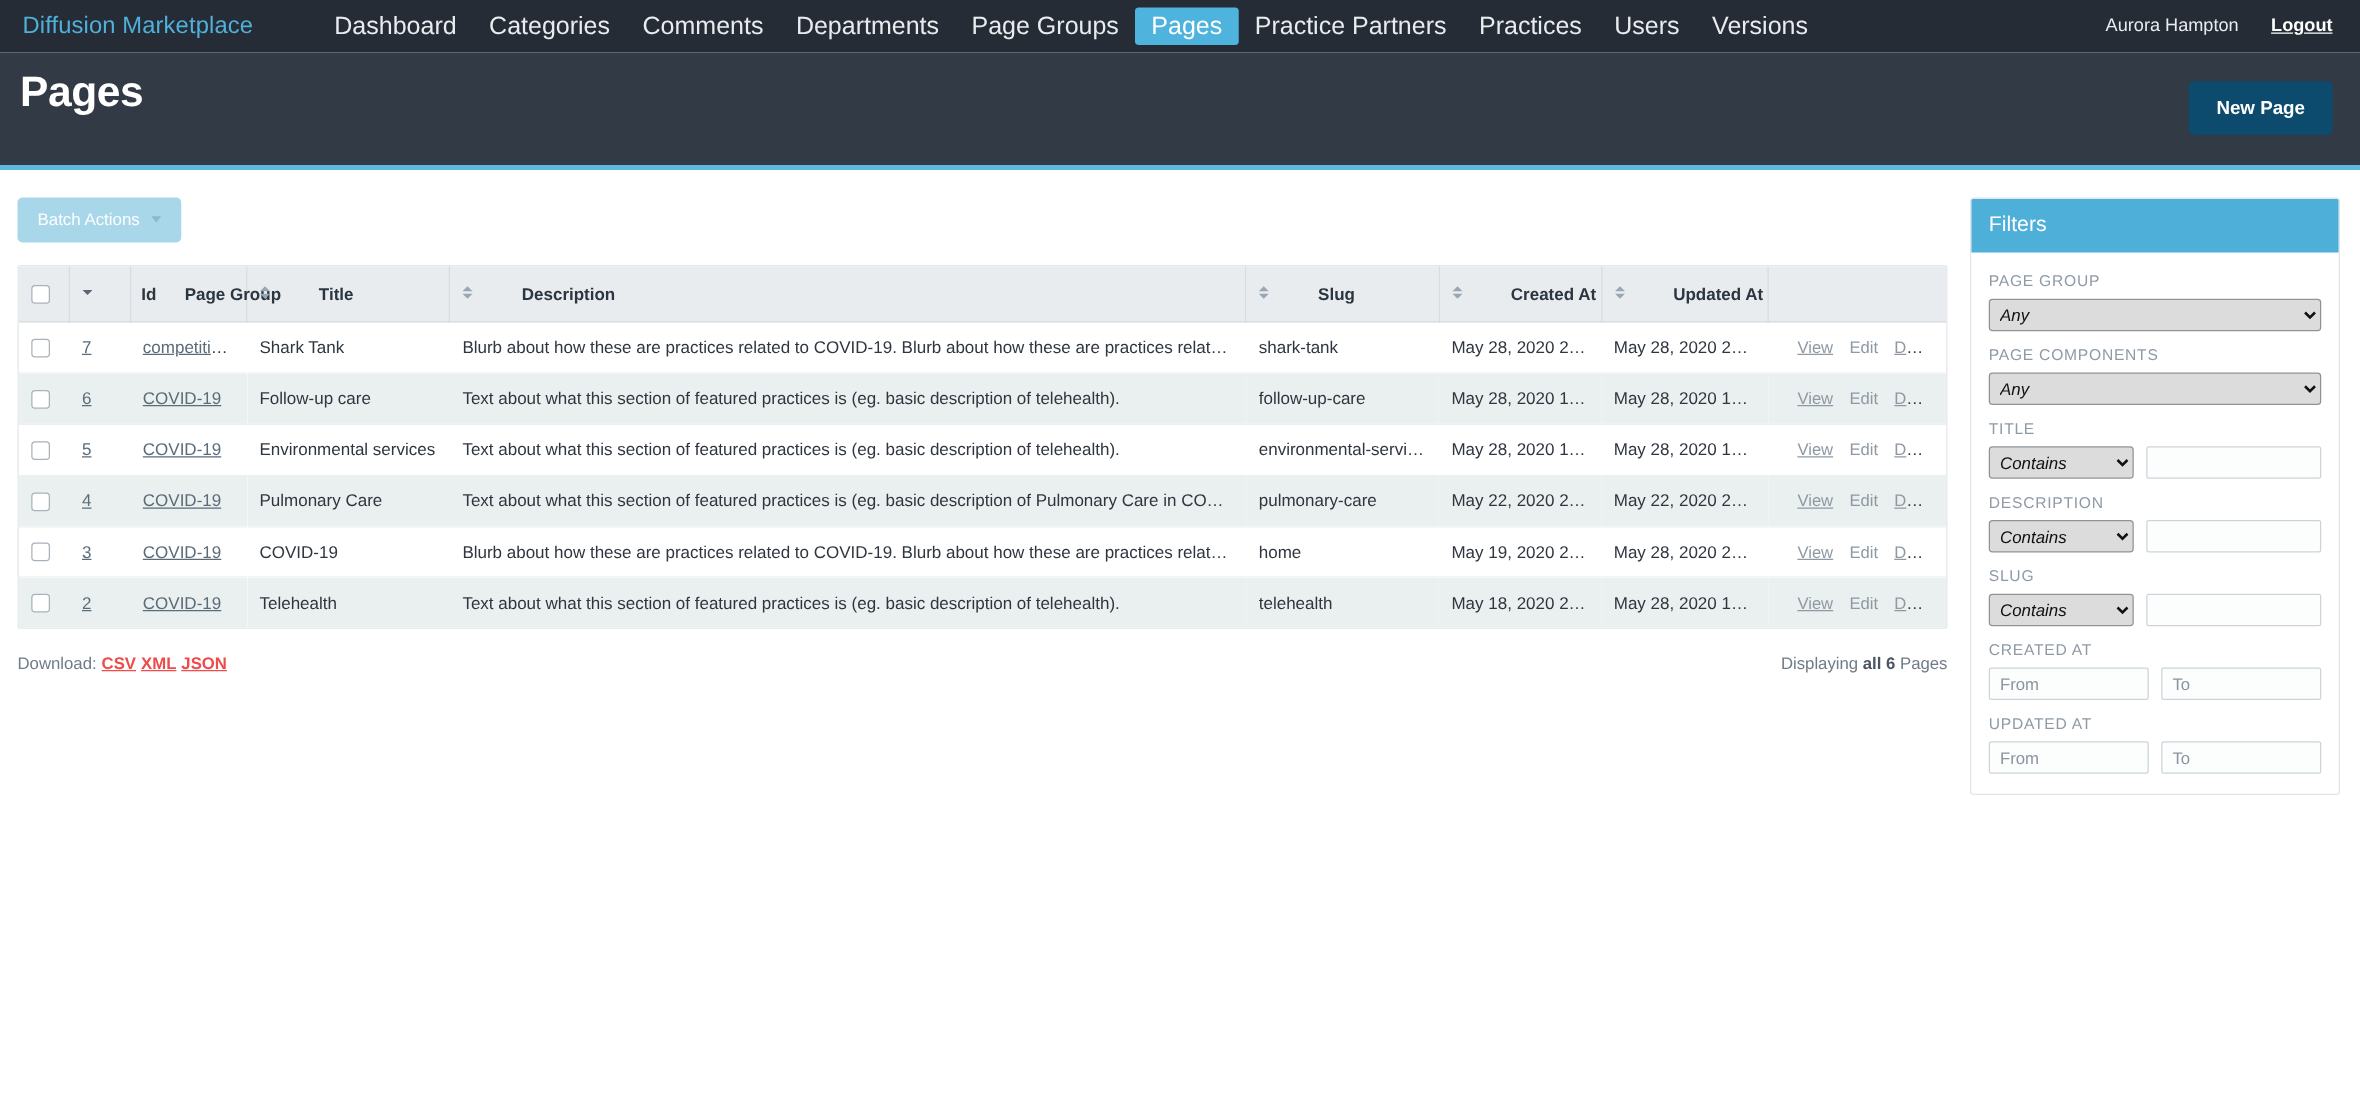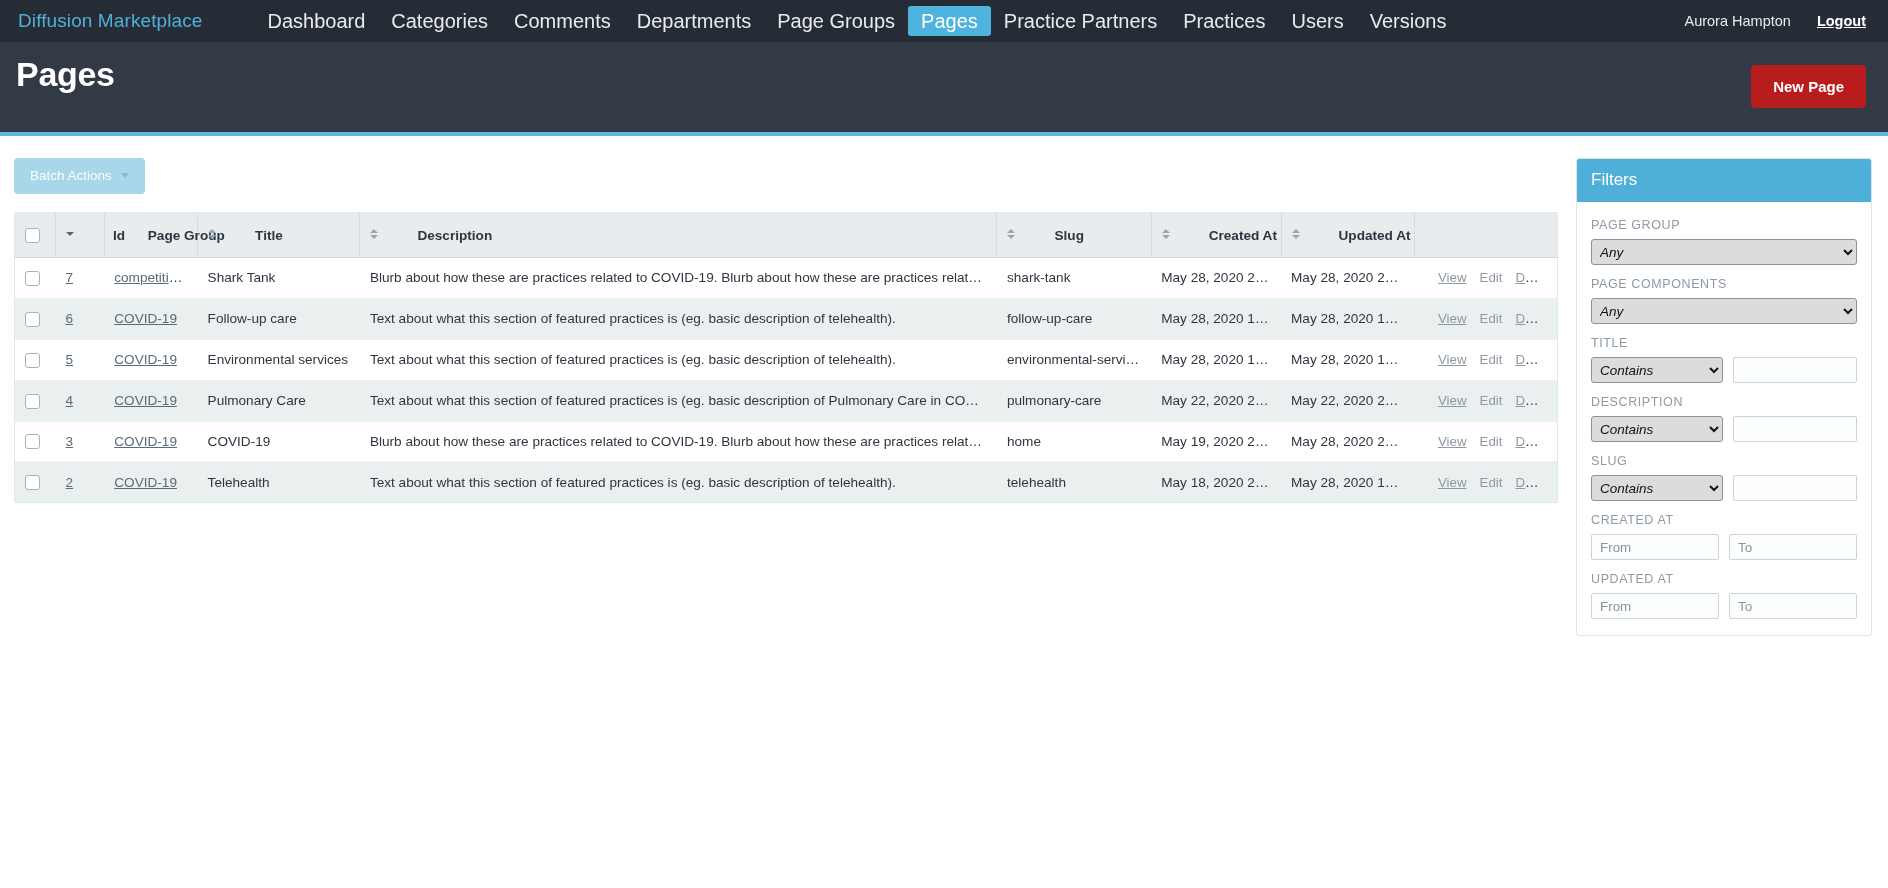--- a/index.html
+++ b/index.html
@@ -35,21 +35,21 @@
   .titlebar {
     background: #323a45; padding: 12px 22px 14px 16px;
     border-bottom: 4px solid #5bb9e0; position: relative; height: 94px;
   }
   .crumb { font-size: 12.3px; color: #9aa4ae; letter-spacing: .55px; margin-bottom: 5px; }
   .crumb a { color: #9aa4ae; text-decoration: none; cursor: pointer; }
   .crumb .sep { color: #7e8792; margin-left: 3px; }
   .pagetitle { font-size: 34px; color: #fff; font-weight: bold; letter-spacing: -.3px; line-height: 40px; }
   .newbtn {
     position: absolute; right: 22px; top: 23px;
-    background: #b91c1c; color: #fff; border: none; border-radius: 4px;
+    background: #0c4a6e; color: #fff; border: none; border-radius: 4px;
     font-size: 15px; font-weight: bold; padding: 13px 22px; cursor: pointer;
     font-family: "Liberation Sans", sans-serif;
   }
 
   
   .content { display: flex; padding: 22px 16px 0 14px; gap: 0px; align-items: flex-start; }
   .maincol { flex: 1; min-width: 0; padding-right: 18px; }
   .sidecol { width: 296px; flex: none; }
 
   
@@ -111,21 +111,21 @@
   .panel-head { background: #4eb0d8; color: #fff; font-size: 17px; padding: 11px 14px 12px; }
   .panel-body { padding: 14px 14px 16px; }
   .flabel { font-size: 12.5px; color: #8e9aa6; letter-spacing: .6px; margin: 12px 0 7px; }
   .flabel:first-child { margin-top: 2px; }
   select.sel {
     font-family: "Liberation Sans", sans-serif; font-size: 13.5px; color: #111;
     border: 1px solid #8e9399; border-radius: 3px; background: #dcdcdc;
     padding: 3px 4px; height: 26px; width: 100%; font-style: italic;
   }
   .row2 { display: flex; gap: 10px; }
-  select.sel.small { width: 132px; flex: none; }
+  select.sel.small { width: 116px; flex: none; }
   input.txt {
     flex: 1; min-width: 0; height: 26px; border: 1px solid #ccd4da; background: #fcfdfd;
     font-family: "Liberation Sans", sans-serif; font-size: 13.4px; color: #333; padding: 3px 8px;
     border-radius: 2px;
   }
   input.txt::placeholder { color: #8a949e; }
   .halfrow { display: flex; gap: 10px; }
   .halfrow input.txt { width: 50%; flex: 1; }
   .panel-foot { background: #eaf0ef; padding: 14px; display: flex; gap: 12px; align-items: center; border-top: 1px solid #e3e9ed; }
   .btn-filter { background: #3ea6d2; color: #fff; border: none; border-radius: 4px; font-size: 14px; font-weight: bold; padding: 10px 24px; cursor: pointer; font-family: "Liberation Sans", sans-serif; }
@@ -311,20 +311,28 @@
               <td>May 28, 2020 18:50</td>
               <td class="actions">
                 <span class="a">View</span><span class="a edit">Edit</span><span class="a">Delete</span>
               </td>
             </tr>
 
           </tbody>
         </table>
       </div>
 
+      <div class="tablefoot">
+        <div class="dl">
+          <span>Download:</span><a>CSV</a><a>XML</a><a>JSON</a>
+        </div>
+        <div class="counts">
+          <span>Displaying </span><b>all 6</b><span> Pages</span>
+        </div>
+      </div>
     </div>
 
     <div class="sidecol">
       <div class="panel">
         <div class="panel-head">Filters</div>
         <div class="panel-body">
 
           <div class="flabel">PAGE GROUP</div>
           <select class="sel">
             <option>Any</option>

